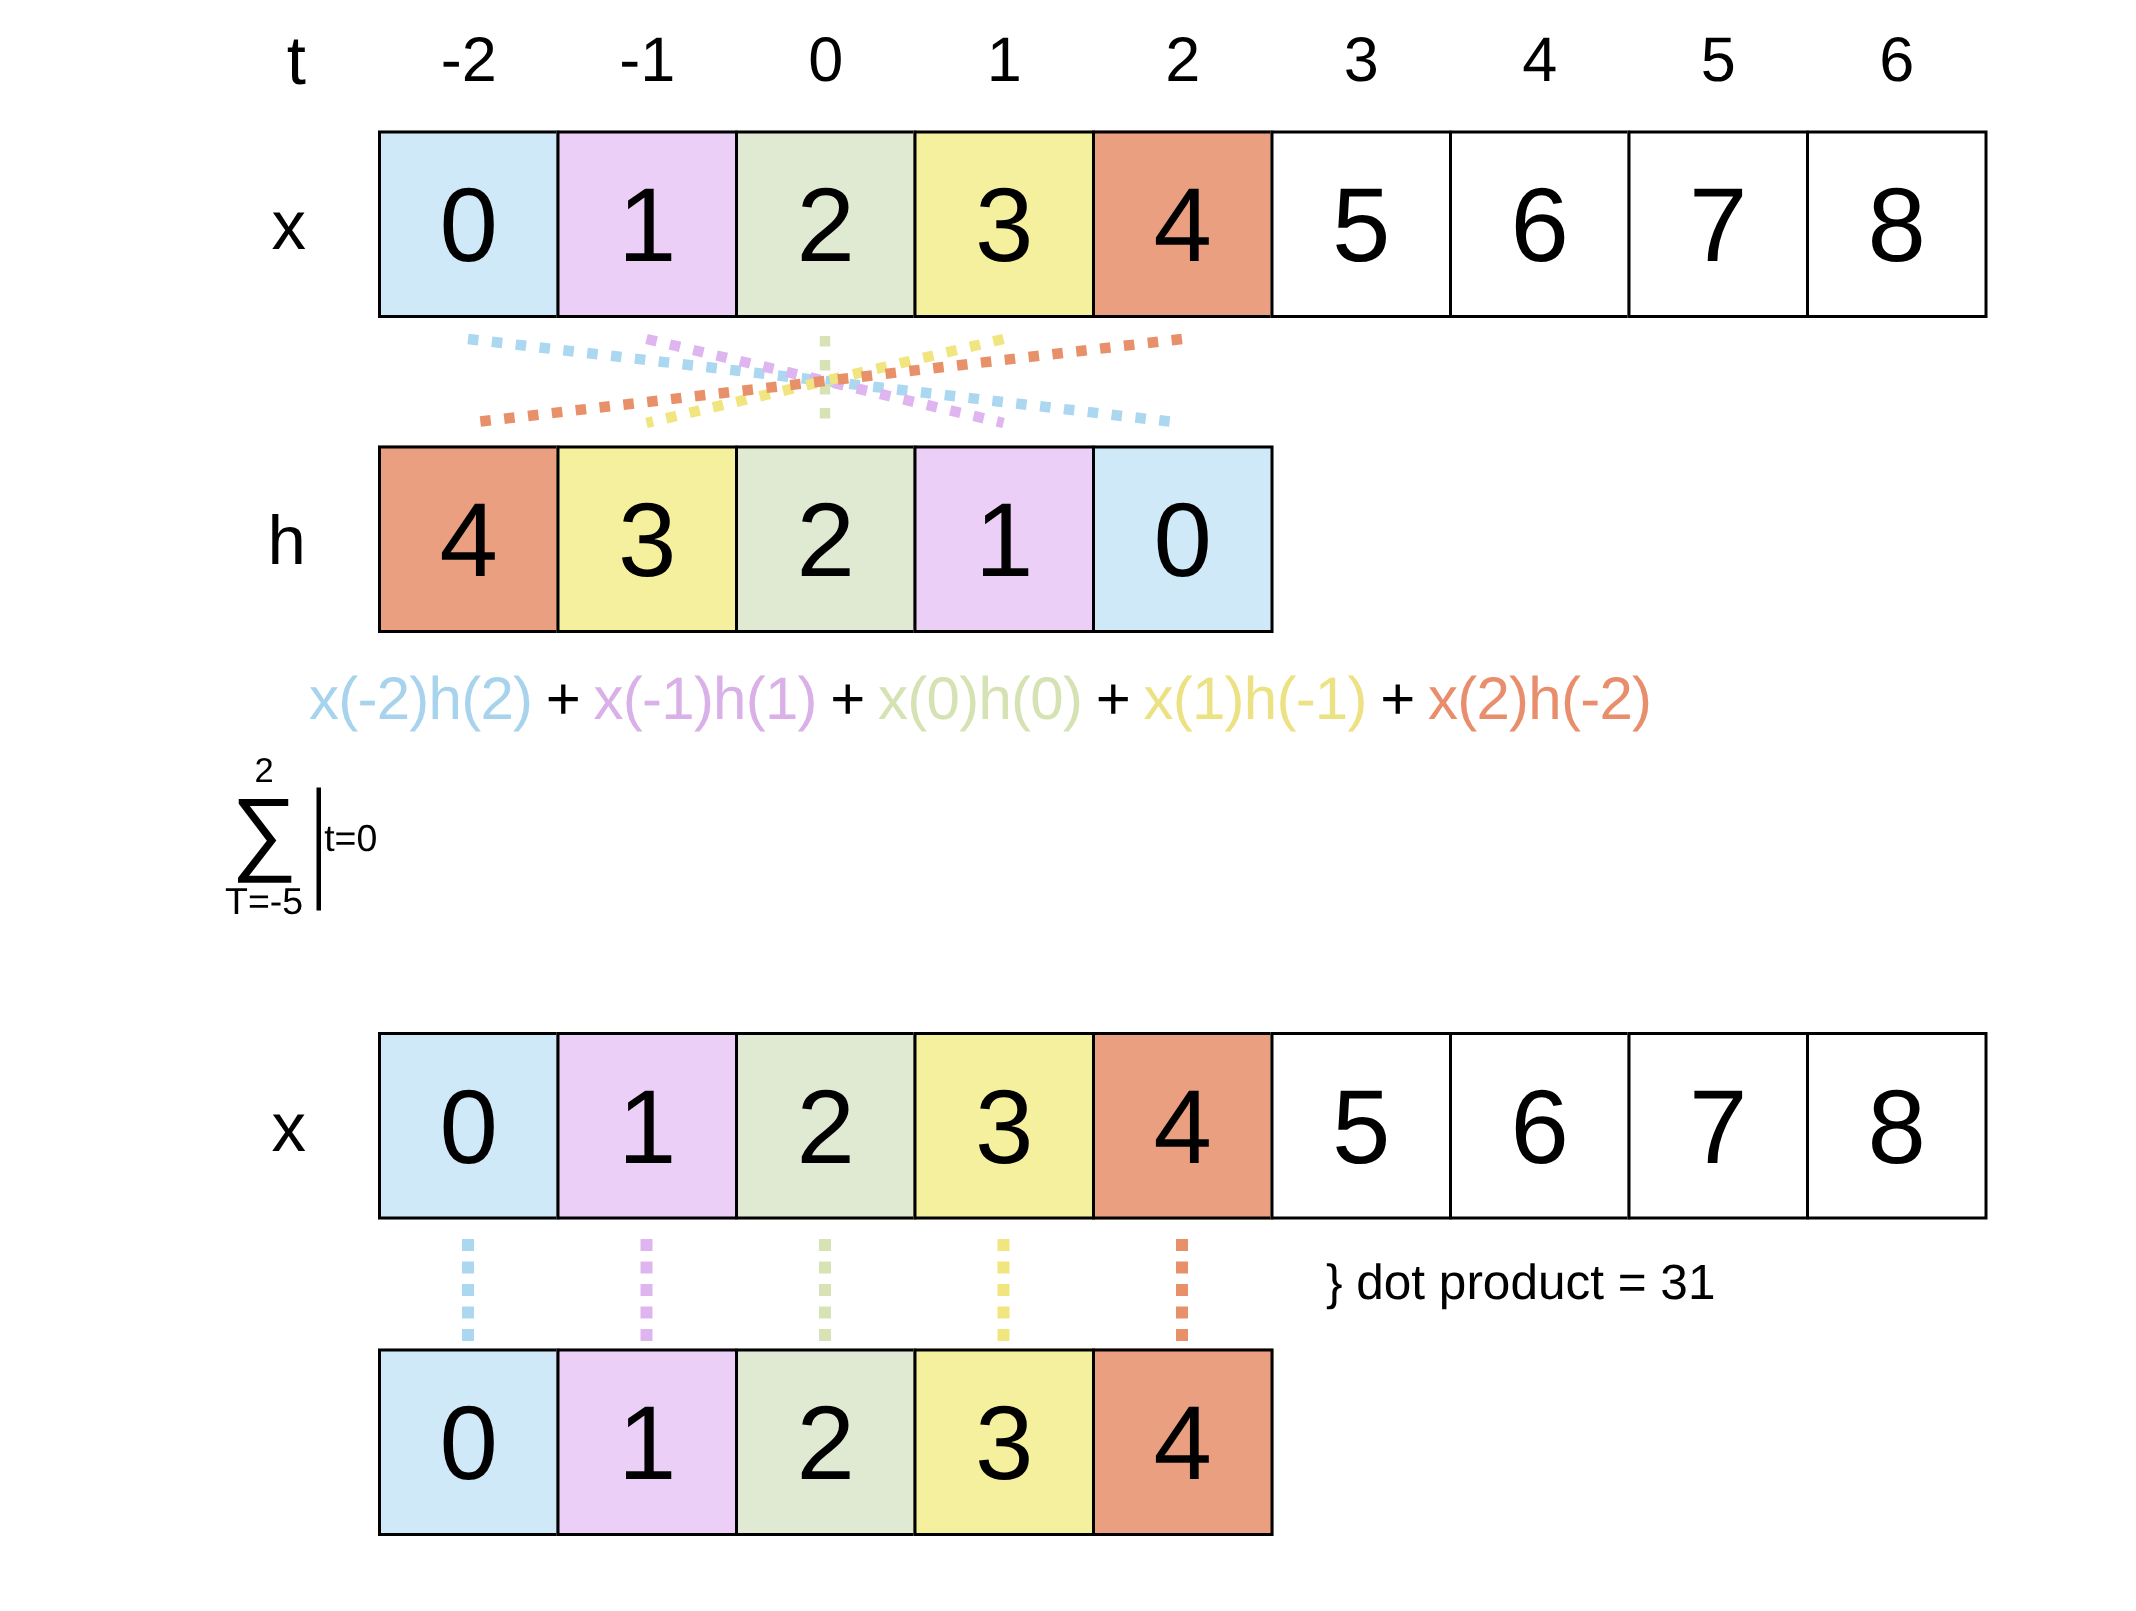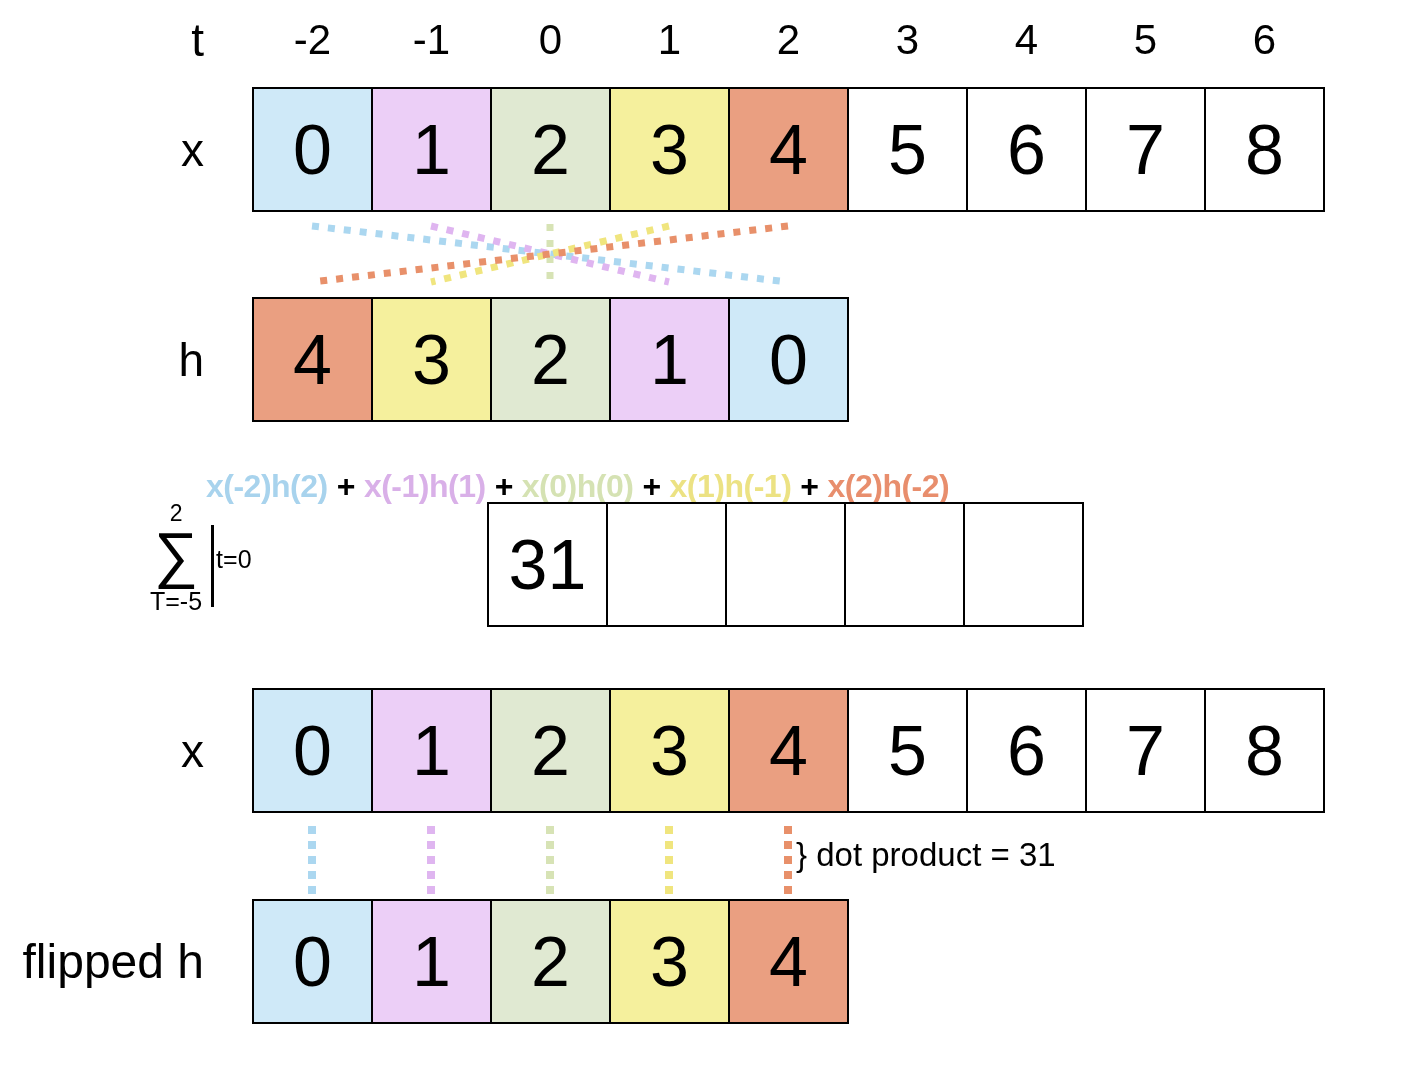--- a/index.html
+++ b/index.html
@@ -16,35 +16,35 @@
   .array-row{position:absolute;display:flex;}
   .cell{
     width:121px;height:125px;box-sizing:border-box;border:2px solid #000;
     margin-left:-2px;background:#ffffff;display:flex;align-items:center;justify-content:center;
     font-size:70px;
   }
   .cell:first-child{margin-left:0;}
   .ticks{position:absolute;display:flex;}
   .tick{width:119px;text-align:center;font-size:42px;line-height:52px;}
 
-  .formula{position:absolute;left:206px;top:468px;font-size:32px;font-weight:bold;
+  .formula{position:absolute;left:206px;top:444px;font-size:40px;font-weight:normal;
     letter-spacing:-0.5px;white-space:nowrap;}
   .formula span{display:inline-block;}
   .fplus{color:#000;margin:0 9px;}
 
   .sum-exp{position:absolute;left:150px;top:502px;display:flex;align-items:flex-start;}
   .sigma-col{display:flex;flex-direction:column;align-items:center;margin-right:6px;}
   .sig-upper{font-size:23px;line-height:1;}
   .sigma{font-size:62px;line-height:0.98;}
   .sig-lower{font-size:25px;line-height:1;margin-top:3px;white-space:nowrap;}
   .sum-body{font-size:48px;letter-spacing:-1.5px;line-height:1;margin-top:32px;white-space:nowrap;}
   .eval-bar{border-left:3.5px solid #000;height:82px;margin-top:23px;margin-left:3px;}
   .eval-sub{font-size:25px;margin-top:43px;margin-left:2px;}
 
-  .dot-note{position:absolute;left:796px;top:836px;font-size:33px;white-space:nowrap;}
+  .dot-note{position:absolute;left:884px;top:836px;font-size:33px;white-space:nowrap;}
 </style>
 </head>
 <body>
 
 <div class="canvas">
 
   <svg id="overlay">
       <line x1="312" y1="226" x2="788" y2="282" stroke="#abd7f0" stroke-width="7" stroke-dasharray="7 9"></line>
       <line x1="431" y1="226" x2="669" y2="282" stroke="#dfb5f0" stroke-width="7" stroke-dasharray="7 9"></line>
       <line x1="550" y1="224" x2="550" y2="284" stroke="#d7e3b5" stroke-width="7" stroke-dasharray="7 9"></line>
@@ -125,37 +125,20 @@
   <div class="sum-exp">
     <div class="sigma-col">
       <div class="sig-upper">2</div>
       <div class="sigma">∑</div>
       <div class="sig-lower">T=-5</div>
     </div>
     <div class="eval-bar"></div>
     <div class="eval-sub">t=0</div>
   </div>
 
-  <div class="array-row" style="left:487px;top:502px;">
-      <div class="cell">
-        <span>31</span>
-      </div>
-      <div class="cell">
-        <span></span>
-      </div>
-      <div class="cell">
-        <span></span>
-      </div>
-      <div class="cell">
-        <span></span>
-      </div>
-      <div class="cell">
-        <span></span>
-      </div>
-    </div>
 
   <div class="row-label" style="top:688px;height:125px;">x</div>
   <div class="array-row" style="left:252px;top:688px;">
       <div class="cell" style="background: rgb(207, 233, 248);">
         <span>0</span>
       </div>
       <div class="cell" style="background: rgb(236, 207, 247);">
         <span>1</span>
       </div>
       <div class="cell" style="background: rgb(224, 233, 210);">
@@ -176,21 +159,20 @@
       <div class="cell">
         <span>7</span>
       </div>
       <div class="cell">
         <span>8</span>
       </div>
     </div>
 
   <div class="dot-note">} dot product = 31</div>
 
-  <div class="row-label" style="top:899px;height:125px;font-size:48px;">flipped h</div>
   <div class="array-row" style="left:252px;top:899px;">
       <div class="cell" style="background: rgb(207, 233, 248);">
         <span>0</span>
       </div>
       <div class="cell" style="background: rgb(236, 207, 247);">
         <span>1</span>
       </div>
       <div class="cell" style="background: rgb(224, 233, 210);">
         <span>2</span>
       </div>

